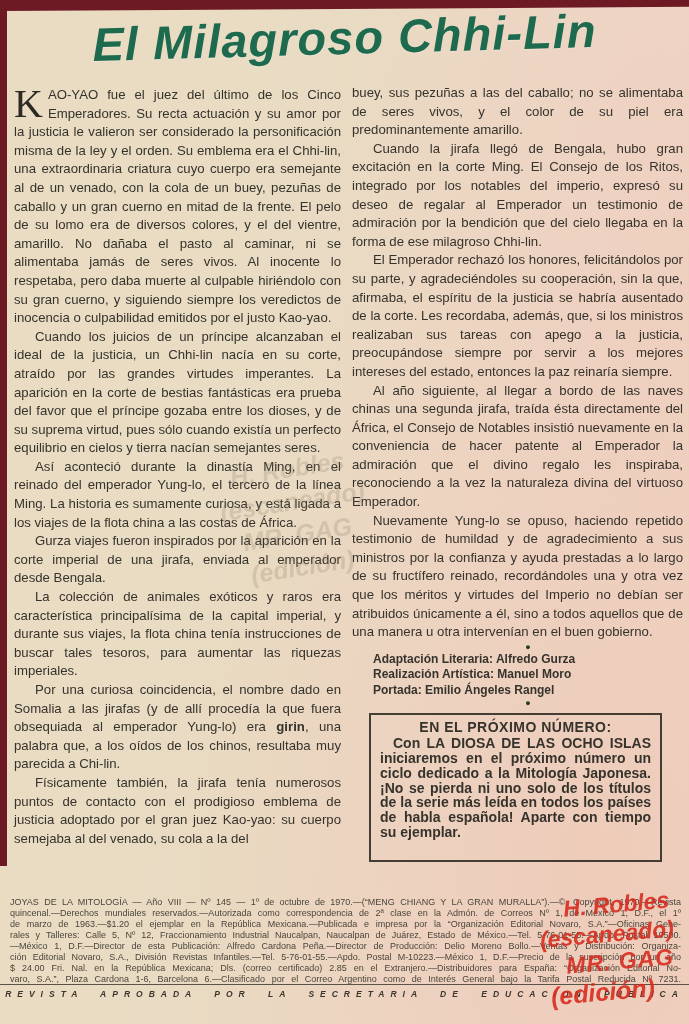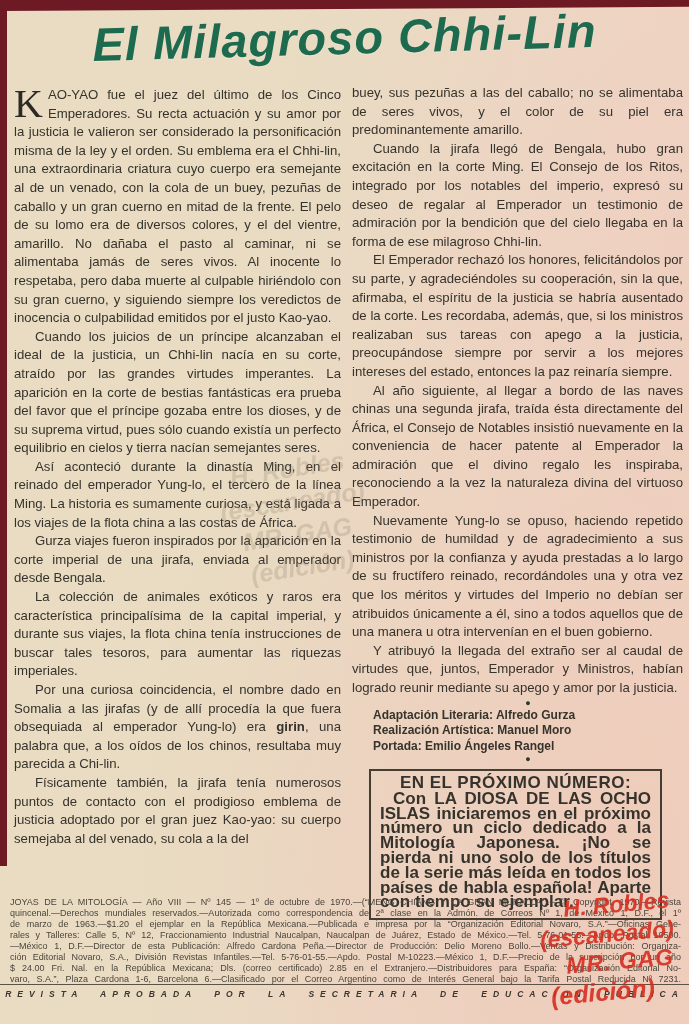--- a/index.html
+++ b/index.html
@@ -27,21 +27,21 @@
   .col p.noindent{text-indent:0;}
   .dropcap{
     float:left;font-family:"Liberation Serif", serif;font-weight:400;
     font-size:40px;line-height:31px;margin:2px 5px 0 0;color:#2d2a24;
   }
   .bold{font-weight:700;}
   .sep-dot{text-align:center;font-size:9px;line-height:10px;margin:5px 0 4px 0;color:#2c3a22;text-indent:0;}
   .credits{margin:0;text-align:left;font-weight:700;font-size:12px;line-height:15.5px;text-indent:0;}
   .next-box{
     margin:5px 0 0 17px;width:271px;border:2px solid #433d34;
-    padding:5px 9px 0 9px;font-weight:700;font-size:17px;line-height:14.8px;
+    padding:5px 9px 12px 9px;font-weight:700;font-size:14px;line-height:14.8px;
     text-align:justify;
   }
   .next-box .nb-title{text-align:center;letter-spacing:0.5px;margin:0;text-indent:0;}
   .next-box .nb-body{margin:1px 0 8px 0;text-indent:13px;}
   .fineprint{position:absolute;left:10px;top:897px;width:671px;color:#4b453b;}
   .fp-line{font-size:9px;line-height:11px;text-align:justify;text-align-last:justify;white-space:normal;}
   .banner-rule{position:absolute;left:0;top:984px;width:100%;height:1px;background:#5c5347;}
   .banner{
     position:absolute;left:0;top:989px;width:100%;text-align:center;
     font-size:8.5px;font-weight:700;letter-spacing:6px;word-spacing:9px;color:#3c362d;font-style:italic;
@@ -79,21 +79,20 @@
     <p><span>Por una curiosa coincidencia, el nombre dado en Somalia a las jirafas (y de allí procedía la que fuera obsequiada al emperador Yung-lo) era </span><span class="bold">girin</span><span>, una palabra que, a los oídos de los chinos, resultaba muy parecida a Chi-lin.</span></p>
     <p>Físicamente también, la jirafa tenía numerosos puntos de contacto con el prodigioso emblema de justicia adoptado por el gran juez Kao-yao: su cuerpo semejaba al del venado, su cola a la del</p>
   </div>
 
   <div class="col col2">
     <p class="noindent">buey, sus pezuñas a las del caballo; no se alimentaba de seres vivos, y el color de su piel era predominantemente amarillo.</p>
     <p>Cuando la jirafa llegó de Bengala, hubo gran excitación en la corte Ming. El Consejo de los Ritos, integrado por los notables del imperio, expresó su deseo de regalar al Emperador un testimonio de admiración por la bendición que del cielo llegaba en la forma de ese milagroso Chhi-lin.</p>
     <p>El Emperador rechazó los honores, felicitándolos por su parte, y agradeciéndoles su cooperación, sin la que, afirmaba, el espíritu de la justicia se habría ausentado de la corte. Les recordaba, además, que, si los ministros realizaban sus tareas con apego a la justicia, preocupándose siempre por servir a los mejores intereses del estado, entonces la paz reinaría siempre.</p>
     <p>Al año siguiente, al llegar a bordo de las naves chinas una segunda jirafa, traída ésta directamente del África, el Consejo de Notables insistió nuevamente en la conveniencia de hacer patente al Emperador la admiración que el divino regalo les inspiraba, reconociendo a la vez la naturaleza divina del virtuoso Emperador.</p>
     <p>Nuevamente Yung-lo se opuso, haciendo repetido testimonio de humildad y de agradecimiento a sus ministros por la confianza y ayuda prestadas a lo largo de su fructífero reinado, recordándoles una y otra vez que los méritos y virtudes del Imperio no debían ser atribuidos únicamente a él, sino a todos aquellos que de una manera u otra intervenían en el buen gobierno.</p>
-    <p>Y atribuyó la llegada del extraño ser al caudal de virtudes que, juntos, Emperador y Ministros, habían logrado reunir mediante su apego y amor por la justicia.</p>
 
     <p class="sep-dot">●</p>
 
     <p class="credits">Adaptación Literaria: Alfredo Gurza</p>
     <p class="credits">Realización Artística: Manuel Moro</p>
     <p class="credits">Portada: Emilio Ángeles Rangel</p>
 
     <p class="sep-dot">●</p>
 
     <div class="next-box">

